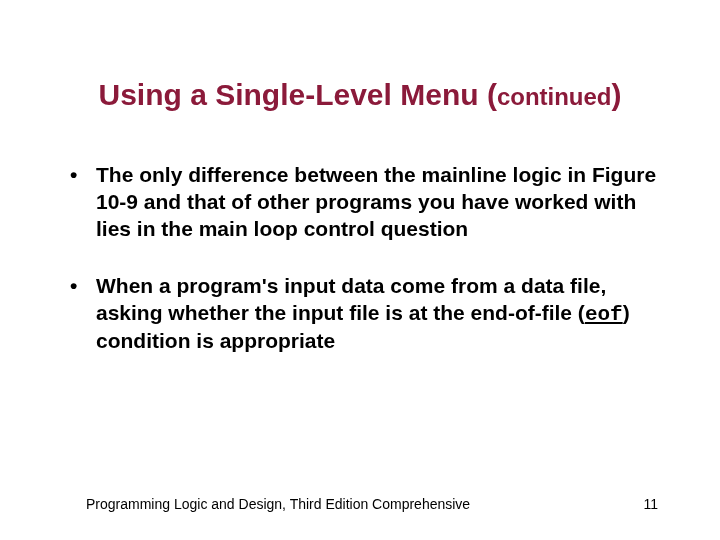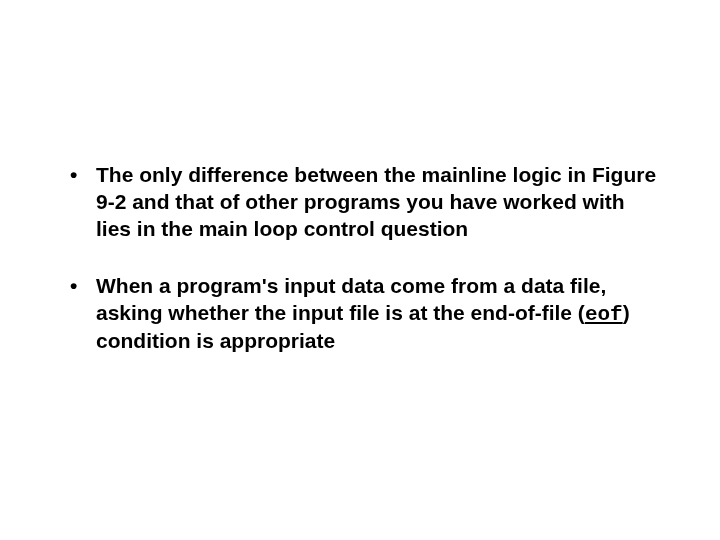--- a/index.html
+++ b/index.html
@@ -55,29 +55,36 @@
     align-items: baseline;
     color: #000;
     font-size: 14px;
   }
 </style>
 </head>
 <body>
 
 <div class="slide">
 
+  <div class="title">
+    <span>Using a Single-Level Menu </span><span class="paren">(</span><span class="cont">continued</span><span class="paren">)</span>
+  </div>
 
   <div class="body">
 
     <div class="bullet">
       <span class="dot">•</span>
-      <span class="text">The only difference between the mainline logic in Figure 9-2 and that of other programs you have worked with lies in the main loop control question</span>
+      <span class="text">The only difference between the mainline logic in Figure 10-9 and that of other programs you have worked with lies in the main loop control question</span>
     </div>
 
     <div class="bullet">
       <span class="dot">•</span>
       <span class="text"><span>When a program's input data come from a data file, asking whether the input file is at the end-of-file (</span><span class="eof-code">eof</span><span>) condition is appropriate</span></span>
     </div>
 
   </div>
 
+  <div class="footer">
+    <span>Programming Logic and Design, Third Edition Comprehensive</span>
+    <span>11</span>
+  </div>
 
 </div>
 
 </body></html>

